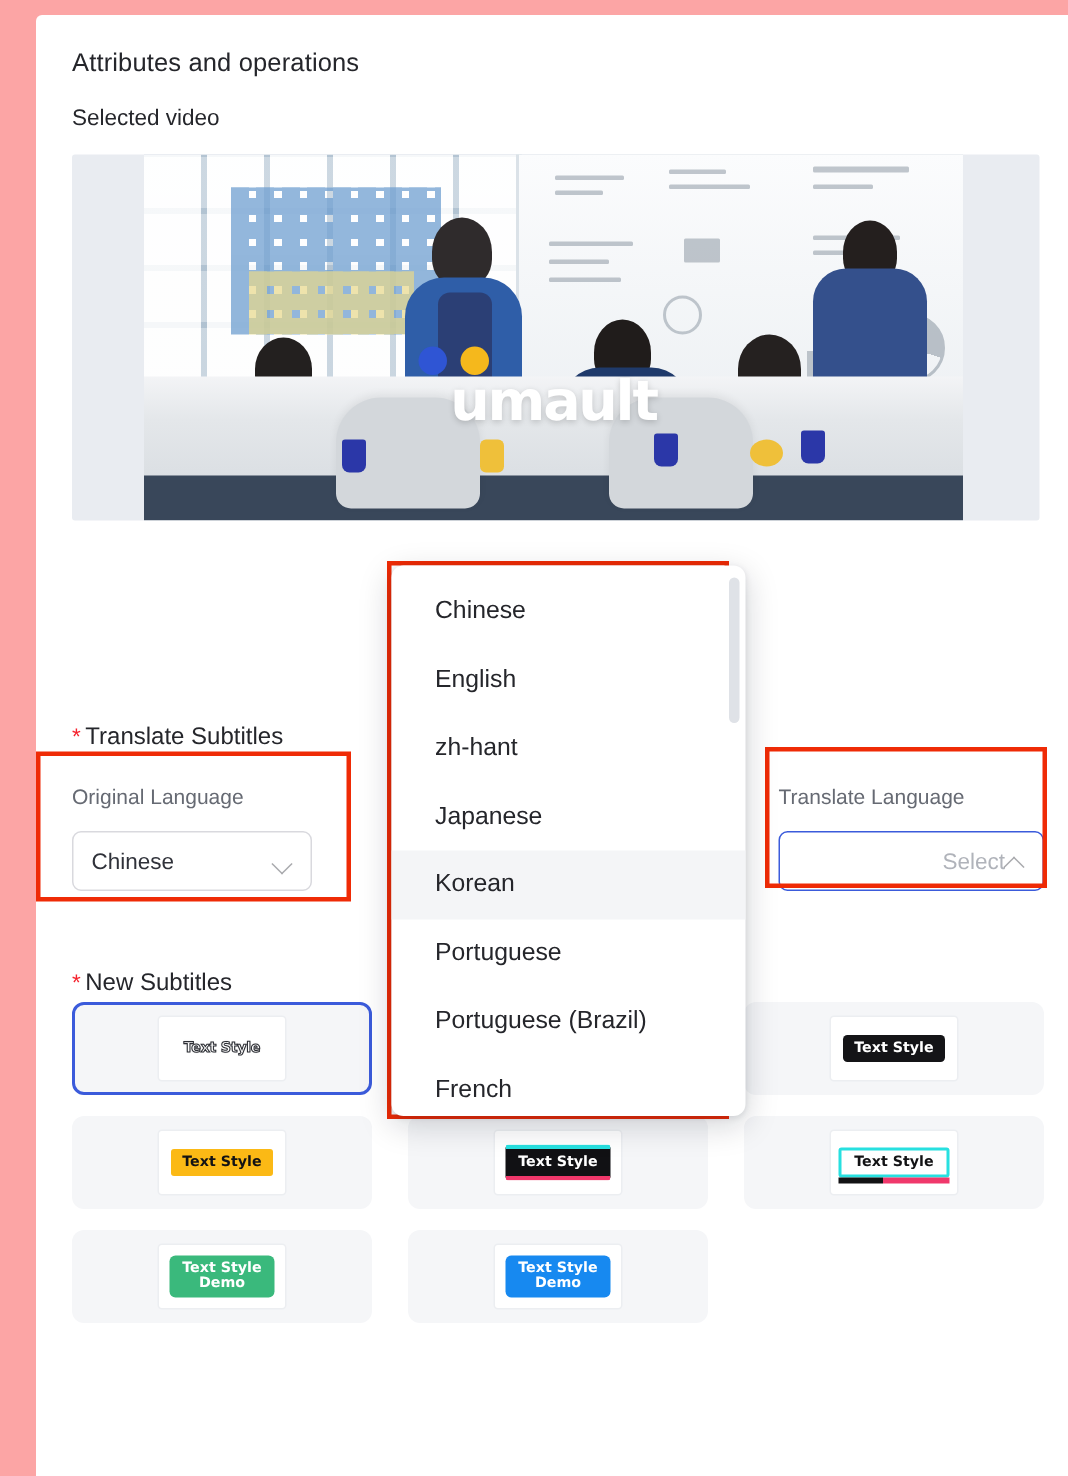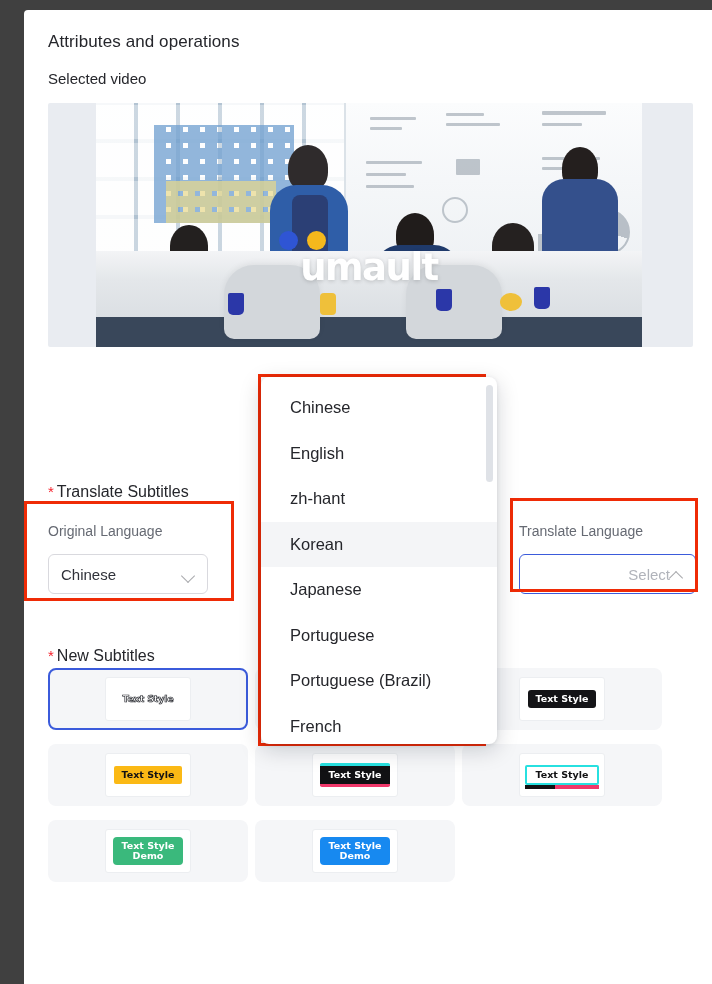--- a/index.html
+++ b/index.html
@@ -6,21 +6,21 @@
   html, body {
     margin: 0; padding: 0;
     width: 712px; height: 984px;
     background: #f7f7fb;
     font-family: "Liberation Sans", sans-serif;
     overflow: hidden;
   }
   #page {
     position: relative;
     width: 712px; height: 984px;
-    background: #404040;
+    background: #fca5a5;
   }
   .panel {
     position: absolute;
     left: 24px; top: 10px;
     width: 688px; height: 974px;
     background: #ffffff;
     border-radius: 4px 0 0 0;
   }
 
   .section-title {
@@ -168,21 +168,21 @@
     border: 3px solid #ef2b06;
     pointer-events: none;
   }
 
   
   .style-grid {
     position: absolute; left: 24px; top: 658px;
     width: 648px;
     display: grid;
     grid-template-columns: repeat(3, 200px);
-    gap: 14px 7px;
+    gap: 14px 24px;
   }
   .style-card {
     height: 62px;
     background: #f5f6f8;
     border: 1px solid transparent;
     border-radius: 8px;
     display: flex; align-items: center; justify-content: center;
     cursor: pointer;
   }
   .style-card.selected {
@@ -396,22 +396,22 @@
 
   <div class="annot" style="left:24px;top:501px;width:210px;height:100px;"></div>
   <div class="annot" style="left:510px;top:498px;width:188px;height:94px;"></div>
   <div class="annot" style="left:258px;top:374px;width:228px;height:372px;"></div>
 
   <div class="dropdown" id="lang-dropdown">
     <div class="dd-list" id="dd-list">
         <div class="dd-item">Chinese</div>
         <div class="dd-item">English</div>
         <div class="dd-item">zh-hant</div>
+        <div class="dd-item">Japanese</div>
         <div class="dd-item highlight">Korean</div>
-        <div class="dd-item">Japanese</div>
         <div class="dd-item">Portuguese</div>
         <div class="dd-item">Portuguese (Brazil)</div>
         <div class="dd-item">French</div>
       </div>
     <div class="dd-scroll"></div>
   </div>
 
 </div>
 
 </body></html>

